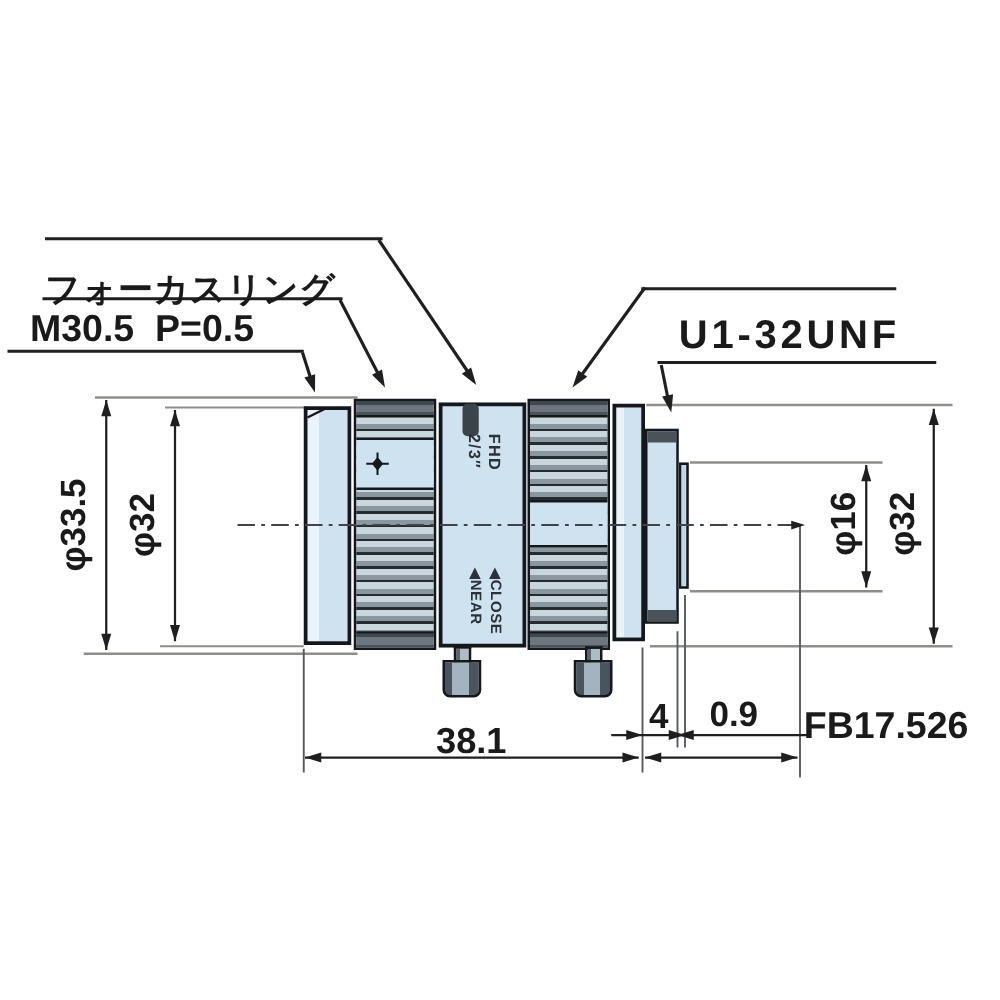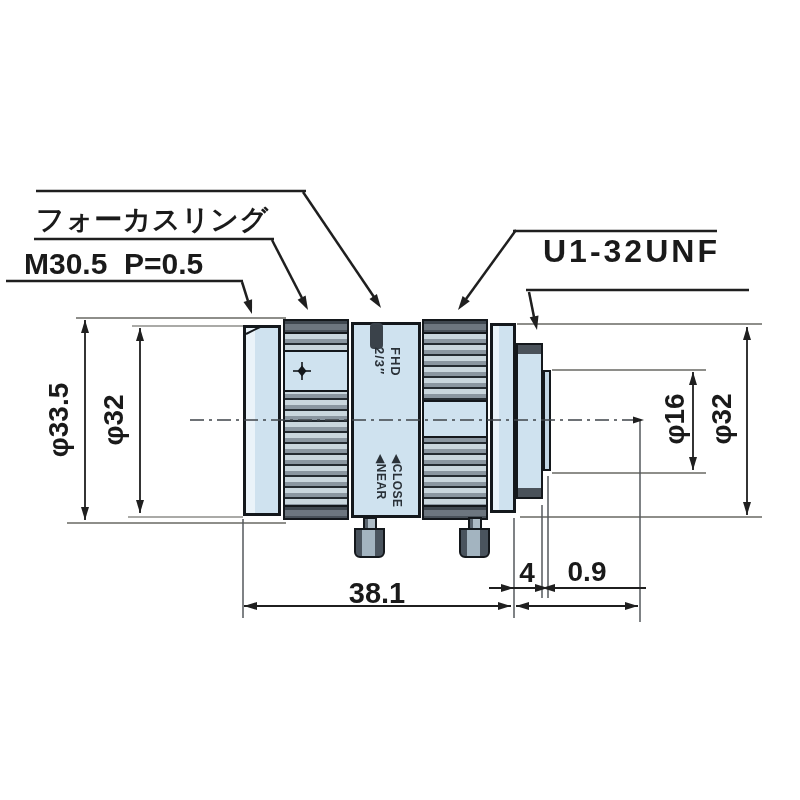--- a/index.html
+++ b/index.html
@@ -159,26 +159,27 @@
       <polygon points="537,330 529.7,317.2 538.5,315.4" stroke="none"></polygon>
     </g>
     <g stroke="#14181c" stroke-width="1.6">
       <line x1="293" y1="371" x2="311" y2="371"></line>
       <line x1="302" y1="362" x2="302" y2="380"></line>
       <polygon points="302,365.5 306.5,371 302,376.5 297.5,371" fill="#14181c" stroke="none"></polygon>
     </g>
     <line x1="246" y1="334" x2="260" y2="327" stroke="#14181c" stroke-width="2"></line>
   </svg>
 
-  <div class="jp-label" style="left:36px;top:201px;">フォーカスリング</div>
+  <div class="jp-label" style="left:36px;top:213px;">フォーカスリング</div>
   <div class="spec-label" style="left:8px;top:247px;">M30.5  P=0.5</div>
-  <div class="spec-label" style="left:527px;top:233px;font-size:32px;letter-spacing:3px;">U1-32UNF</div>
+  <div class="spec-label" style="left:527px;top:249px;font-size:32px;letter-spacing:3px;">U1-32UNF</div>
 
   <div class="vtext" style="left:59px;top:420px;">φ33.5</div>
   <div class="vtext" style="left:114px;top:420px;">φ32</div>
   <div class="vtext" style="left:675px;top:419px;">φ16</div>
   <div class="vtext" style="left:722px;top:419px;">φ32</div>
 
   <div class="dim-text" style="left:377px;top:577px;font-size:29px;text-align:center;">38.1</div>
   <div class="dim-text" style="left:527px;top:557px;">4</div>
   <div class="dim-text" style="left:587px;top:556px;">0.9</div>
+  <div class="fb-text" style="left:643px;top:564px;">FB17.526</div>
 
 </div>
 
 </body></html>

